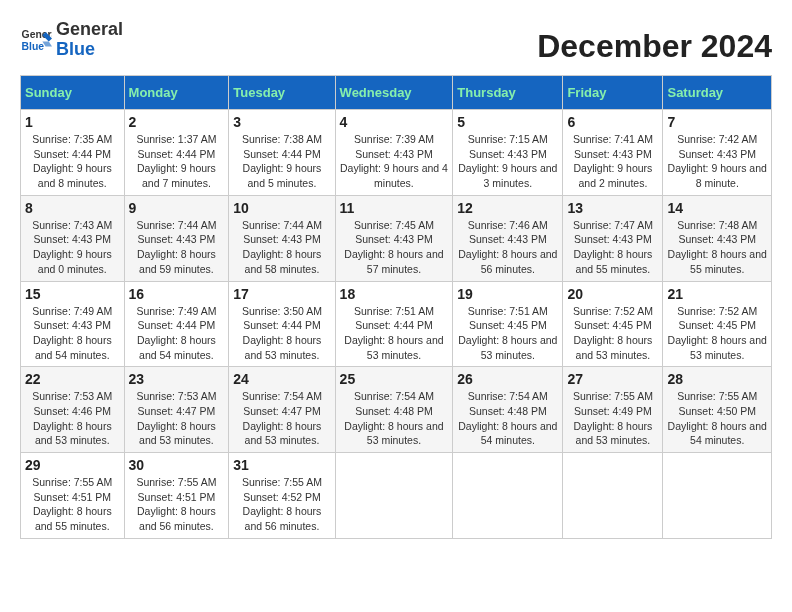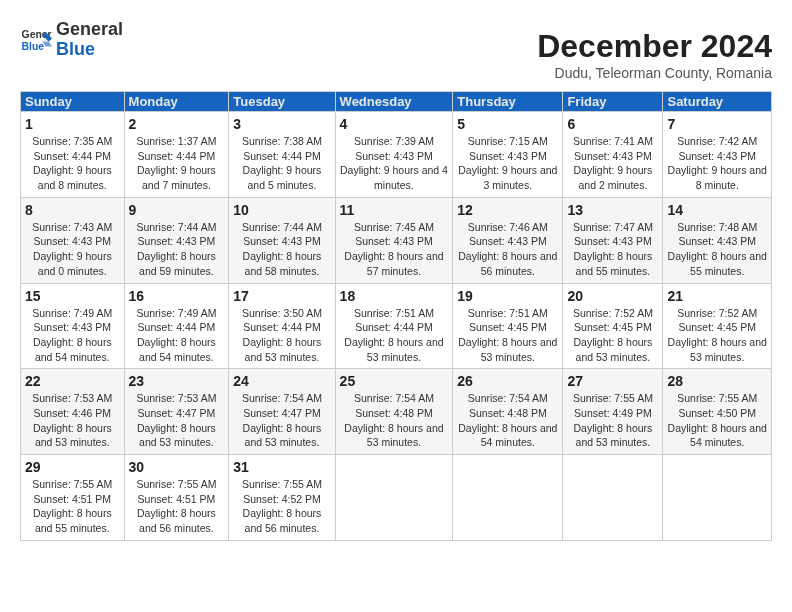--- a/index.html
+++ b/index.html
@@ -44,22 +44,22 @@
       font-size: 14px;
       color: #555;
     }
     table {
       width: 100%;
       border-collapse: collapse;
       font-size: 11px;
     }
     thead tr th {
       background-color: #1565c0;
-      color: #e5e5e5;
-      padding: 2px 4px;
+      color: #86efac;
+      padding: 9px 4px;
       text-align: left;
       font-size: 13px;
       font-weight: bold;
       border: 1px solid #ccc;
     }
     tbody tr td {
       border: 1px solid #ccc;
       padding: 4px;
       vertical-align: top;
       background: #fff;
@@ -96,21 +96,20 @@
       <polygon points="32,10 40,18 36,22 28,14" fill="#1565c0"></polygon>
       <polygon points="36,22 40,28 32,28 28,22" fill="#1565c0" opacity="0.6"></polygon>
     </svg>
     <div class="logo-text">
       <div>General</div>
       <div style="color:#1565c0;">Blue</div>
     </div>
   </div>
   <div class="title-area">
     <div class="main-title">December 2024</div>
-    <div class="subtitle">Dudu, Teleorman County, Romania</div>
   </div>
 </div>
 
 <table>
   <thead>
     <tr>
     <th>Sunday</th>
         <th>Monday</th>
         <th>Tuesday</th>
         <th>Wednesday</th>

